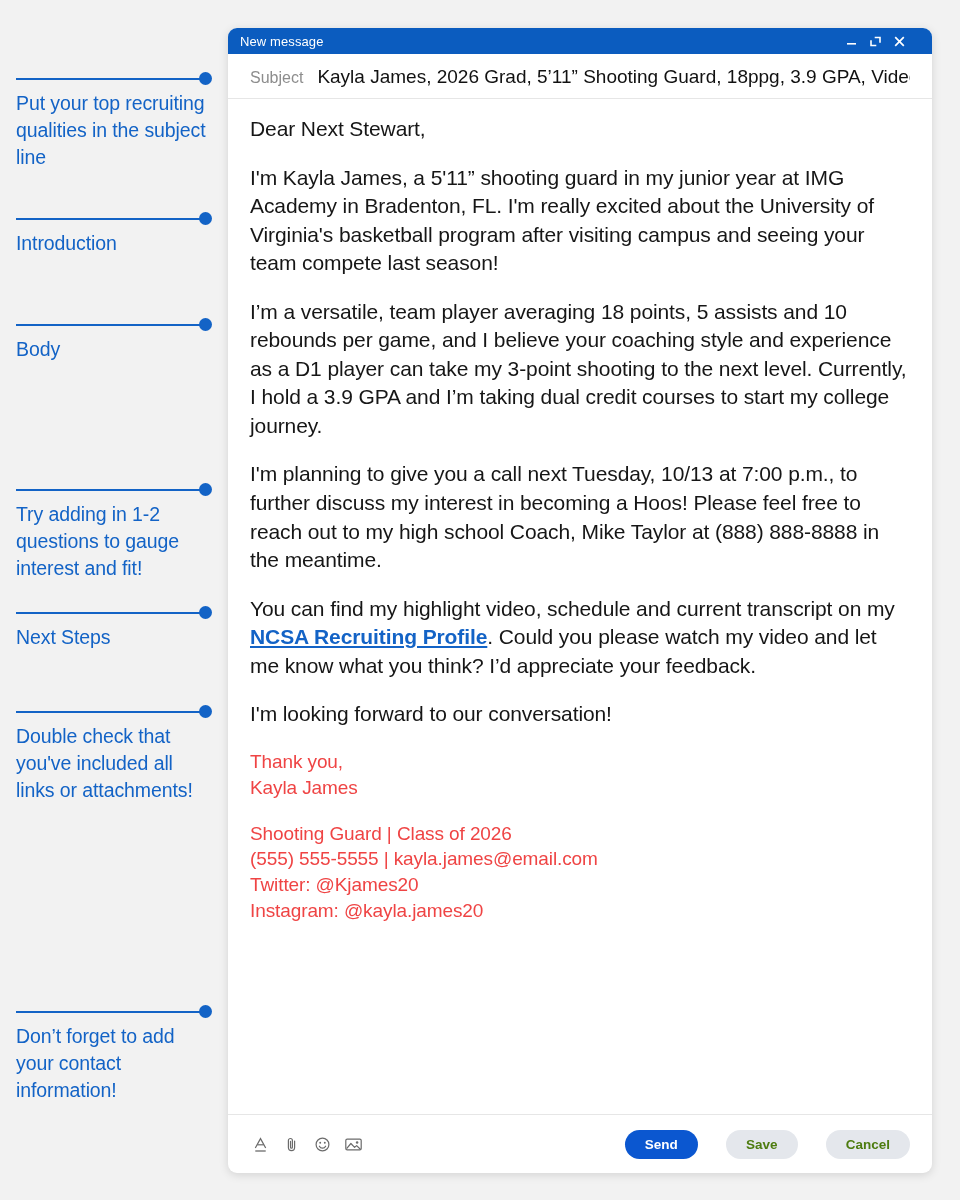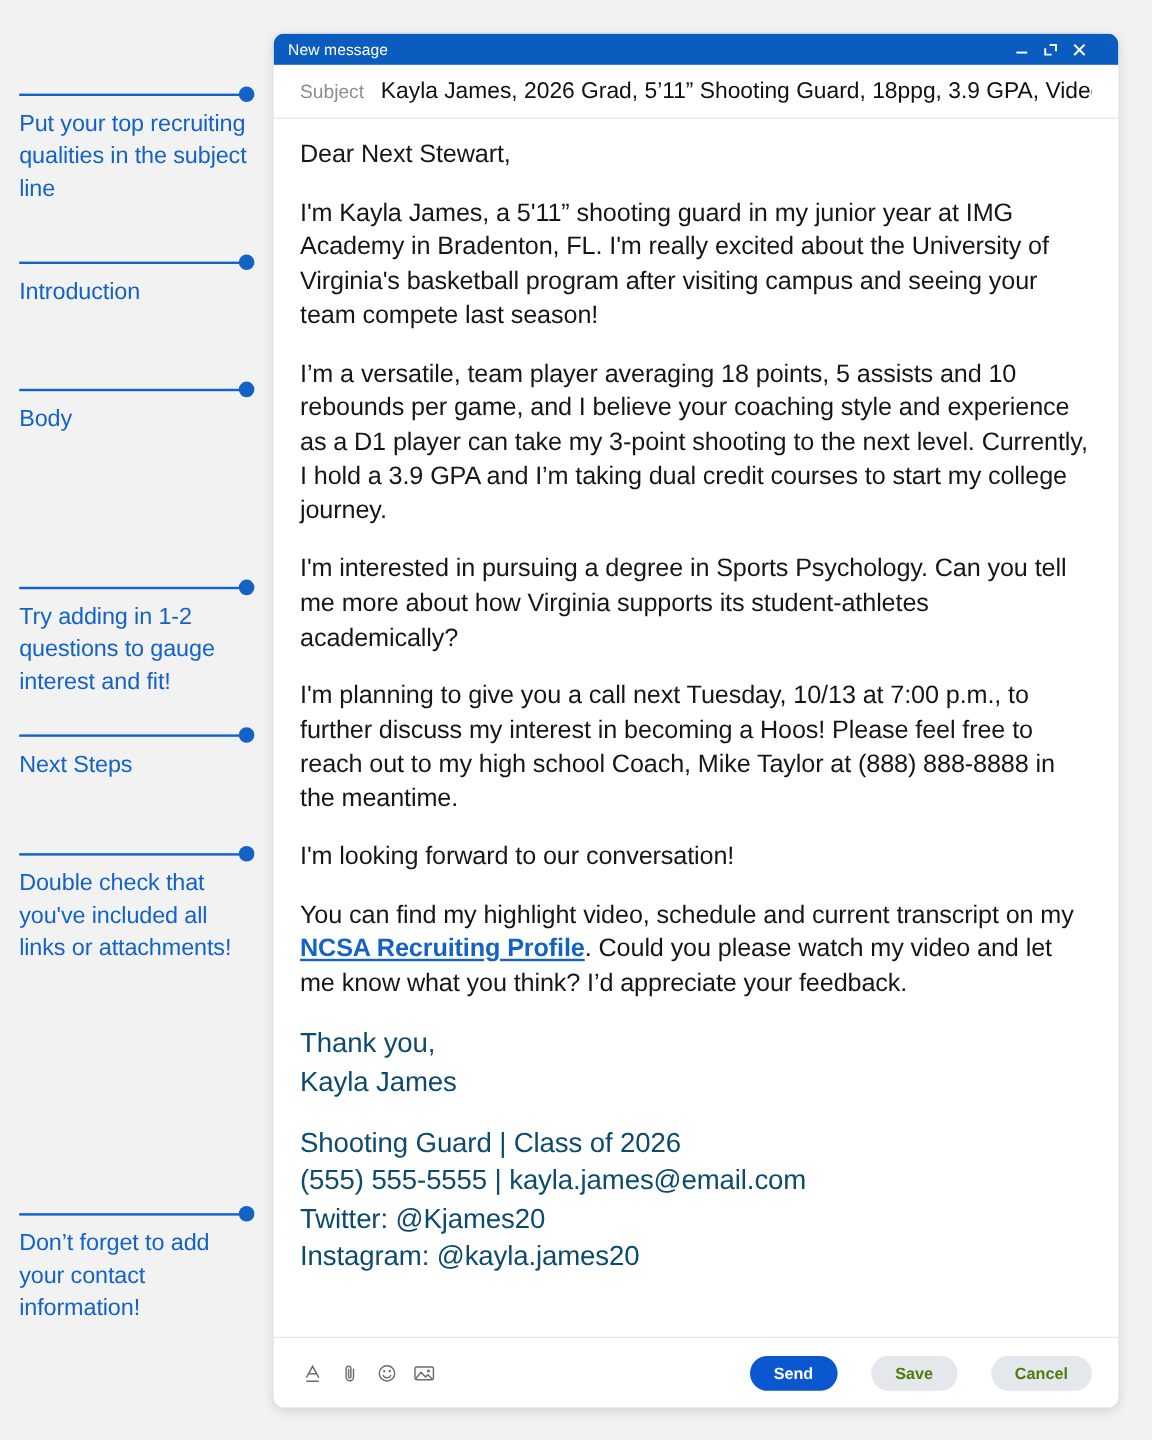--- a/index.html
+++ b/index.html
@@ -131,22 +131,22 @@
     overflow: hidden;
   }
   .para {
     color: #161616;
     font-size: 21px;
     line-height: 1.36;
     margin: 0 0 20px 0;
     letter-spacing: -0.1px;
   }
   .sig-line {
-    color: #0c4a6e;
-    font-size: 23px;
+    color: #ef4444;
+    font-size: 19px;
     line-height: 1.36;
     letter-spacing: -0.1px;
   }
   .sig-block {
     margin-top: 20px;
   }
   a.profile-link {
     color: #1363c6;
     text-decoration: underline;
     font-weight: 700;
@@ -297,27 +297,26 @@
   </div>
 
   <div id="email-body">
 
     <p class="para">Dear Next Stewart,</p>
 
     <p class="para">I'm Kayla James, a 5'11” shooting guard in my junior year at IMG Academy in Bradenton, FL. I'm really excited about the University of Virginia's basketball program after visiting campus and seeing your team compete last season!</p>
 
     <p class="para">I’m a versatile, team player averaging 18 points, 5 assists and 10 rebounds per game, and I believe your coaching style and experience as a D1 player can take my 3-point shooting to the next level. Currently, I hold a 3.9 GPA and I’m taking dual credit courses to start my college journey.</p>
 
-    <p class="para">I'm interested in pursuing a degree in Sports Psychology. Can you tell me more about how Virginia supports its student-athletes academically?</p>
 
     <p class="para">I'm planning to give you a call next Tuesday, 10/13 at 7:00 p.m., to further discuss my interest in becoming a Hoos! Please feel free to reach out to my high school Coach, Mike Taylor at (888) 888-8888 in the meantime.</p>
 
+    <p class="para"><span>You can find my highlight video, schedule and current transcript on my </span><a class="profile-link" href="#">NCSA Recruiting Profile</a><span>. Could you please watch my video and let me know what you think? I’d appreciate your feedback.</span></p>
+
     <p class="para">I'm looking forward to our conversation!</p>
-
-    <p class="para"><span>You can find my highlight video, schedule and current transcript on my </span><a class="profile-link" href="#">NCSA Recruiting Profile</a><span>. Could you please watch my video and let me know what you think? I’d appreciate your feedback.</span></p>
 
     <div>
       <div class="sig-line">Thank you,</div>
       <div class="sig-line">Kayla James</div>
     </div>
 
     <div class="sig-block">
       <div class="sig-line">Shooting Guard | Class of 2026</div>
       <div class="sig-line">(555) 555-5555 | kayla.james@email.com</div>
       <div class="sig-line">Twitter: @Kjames20</div>

